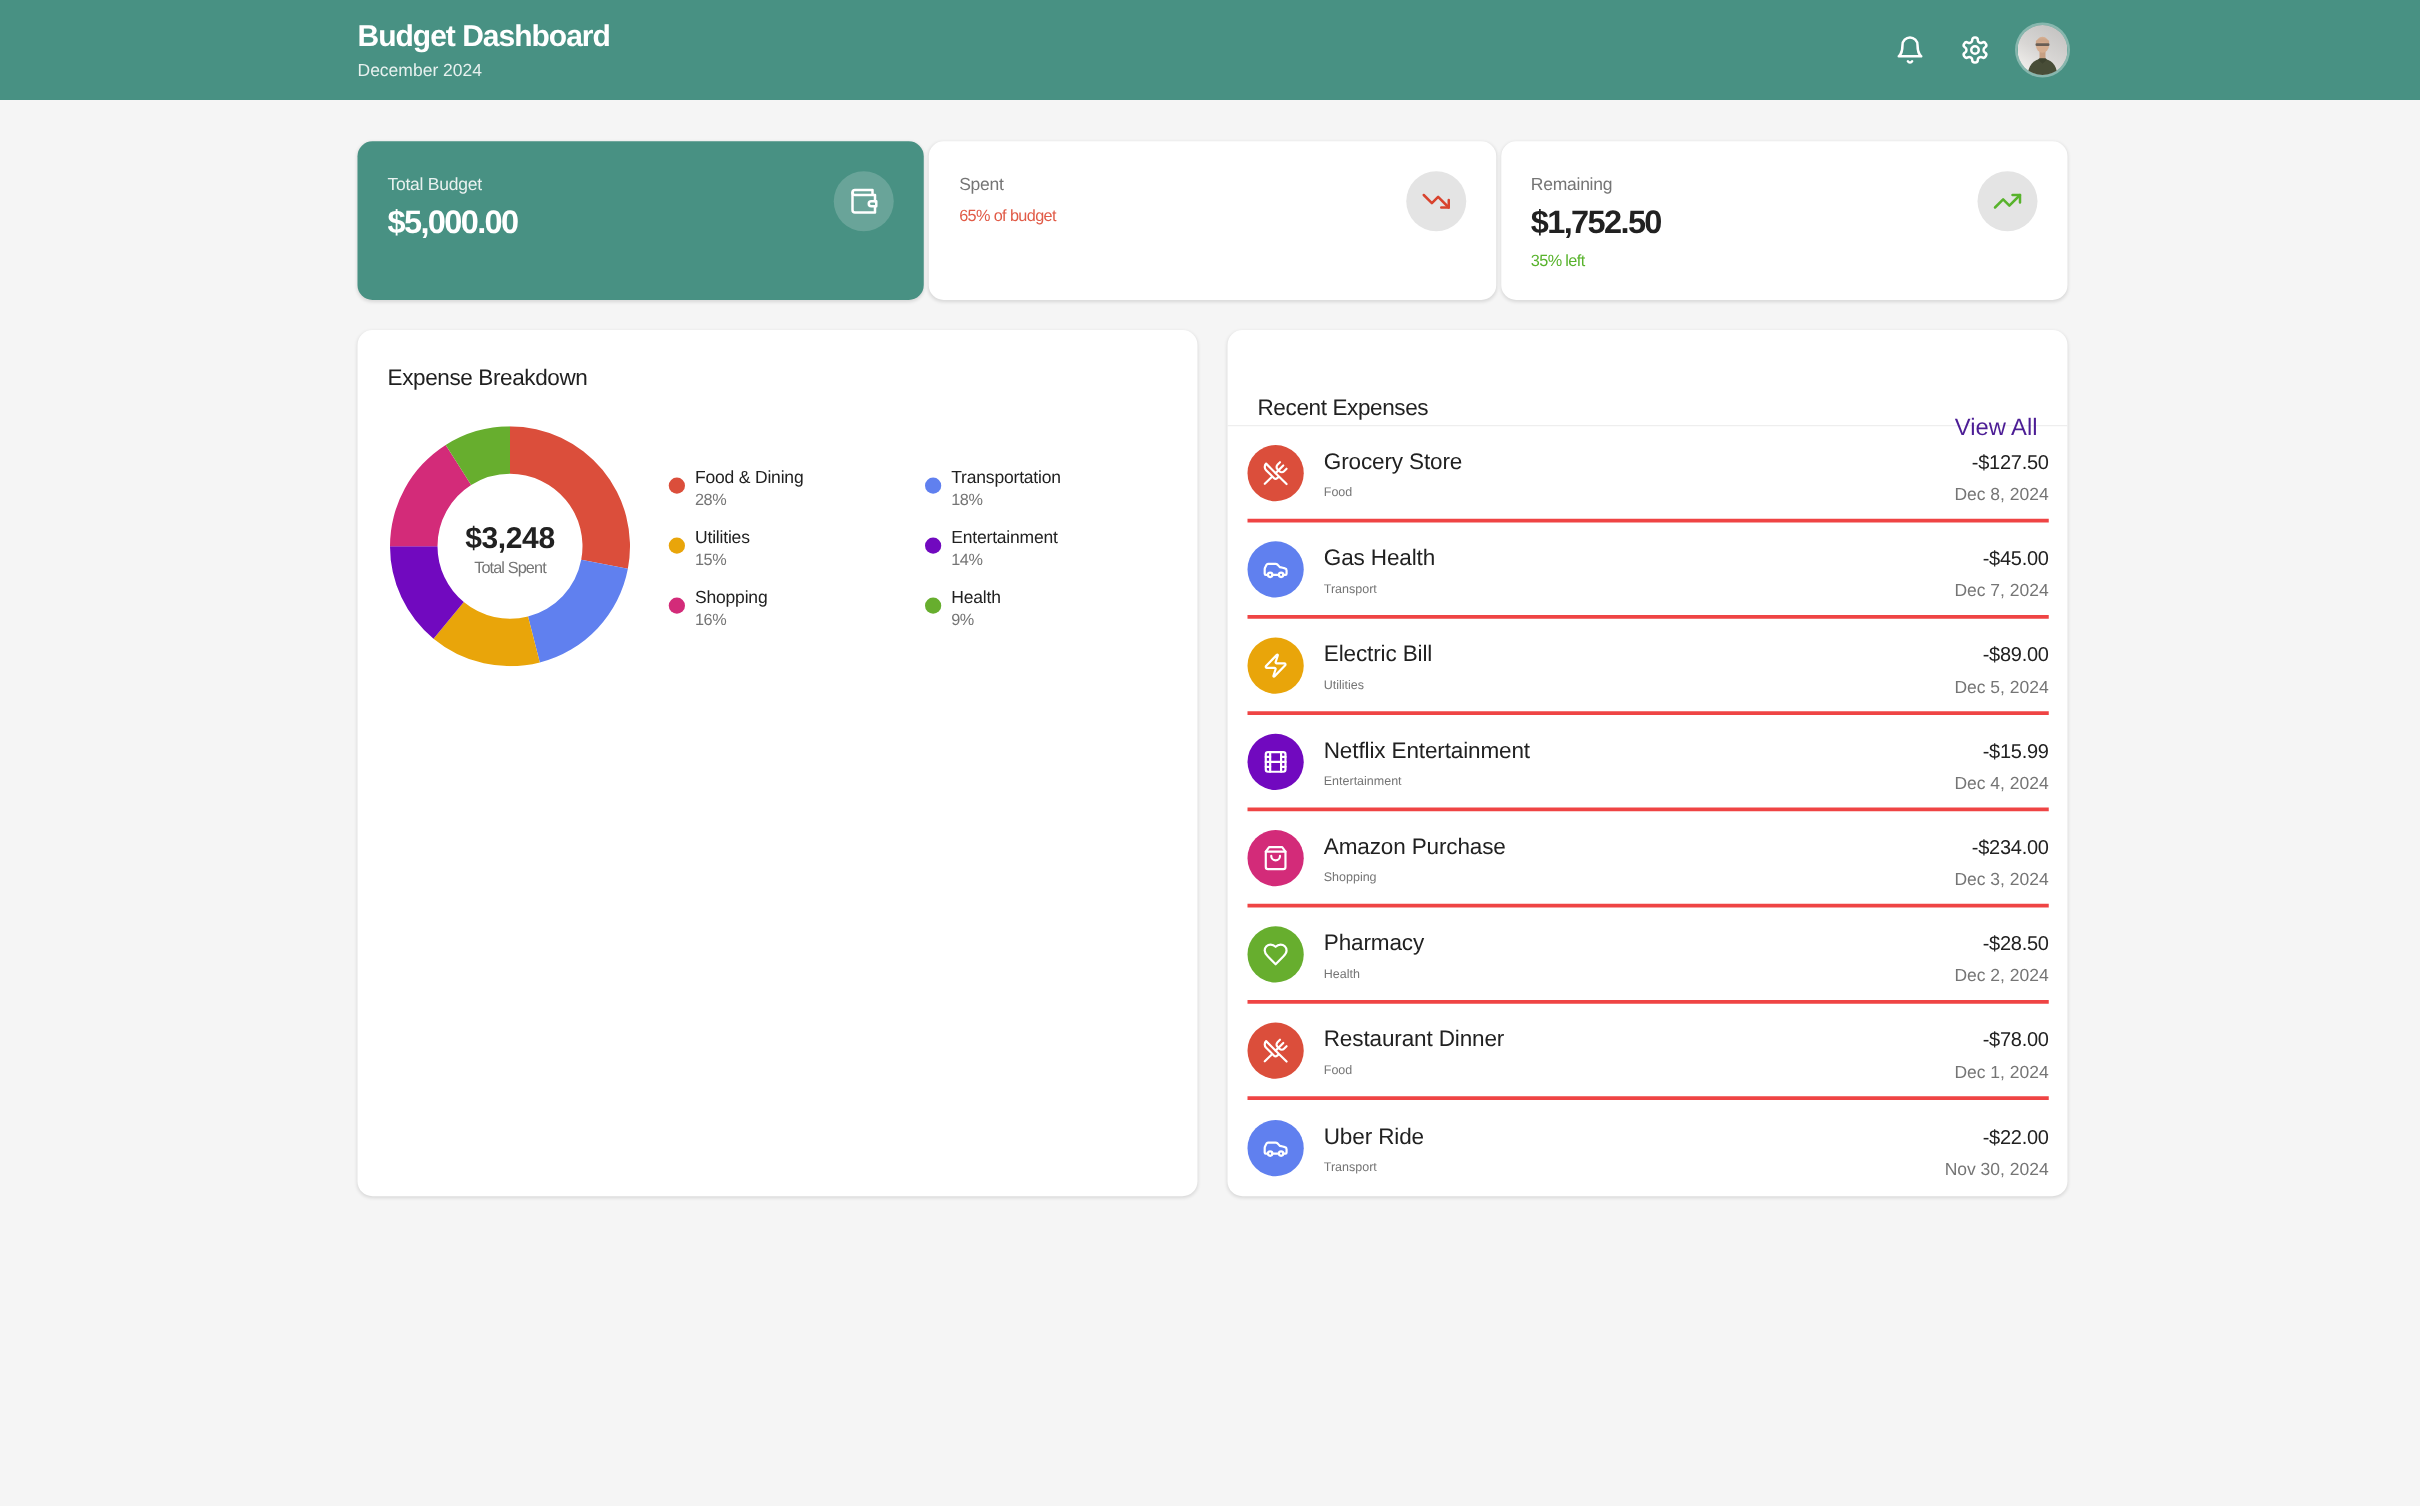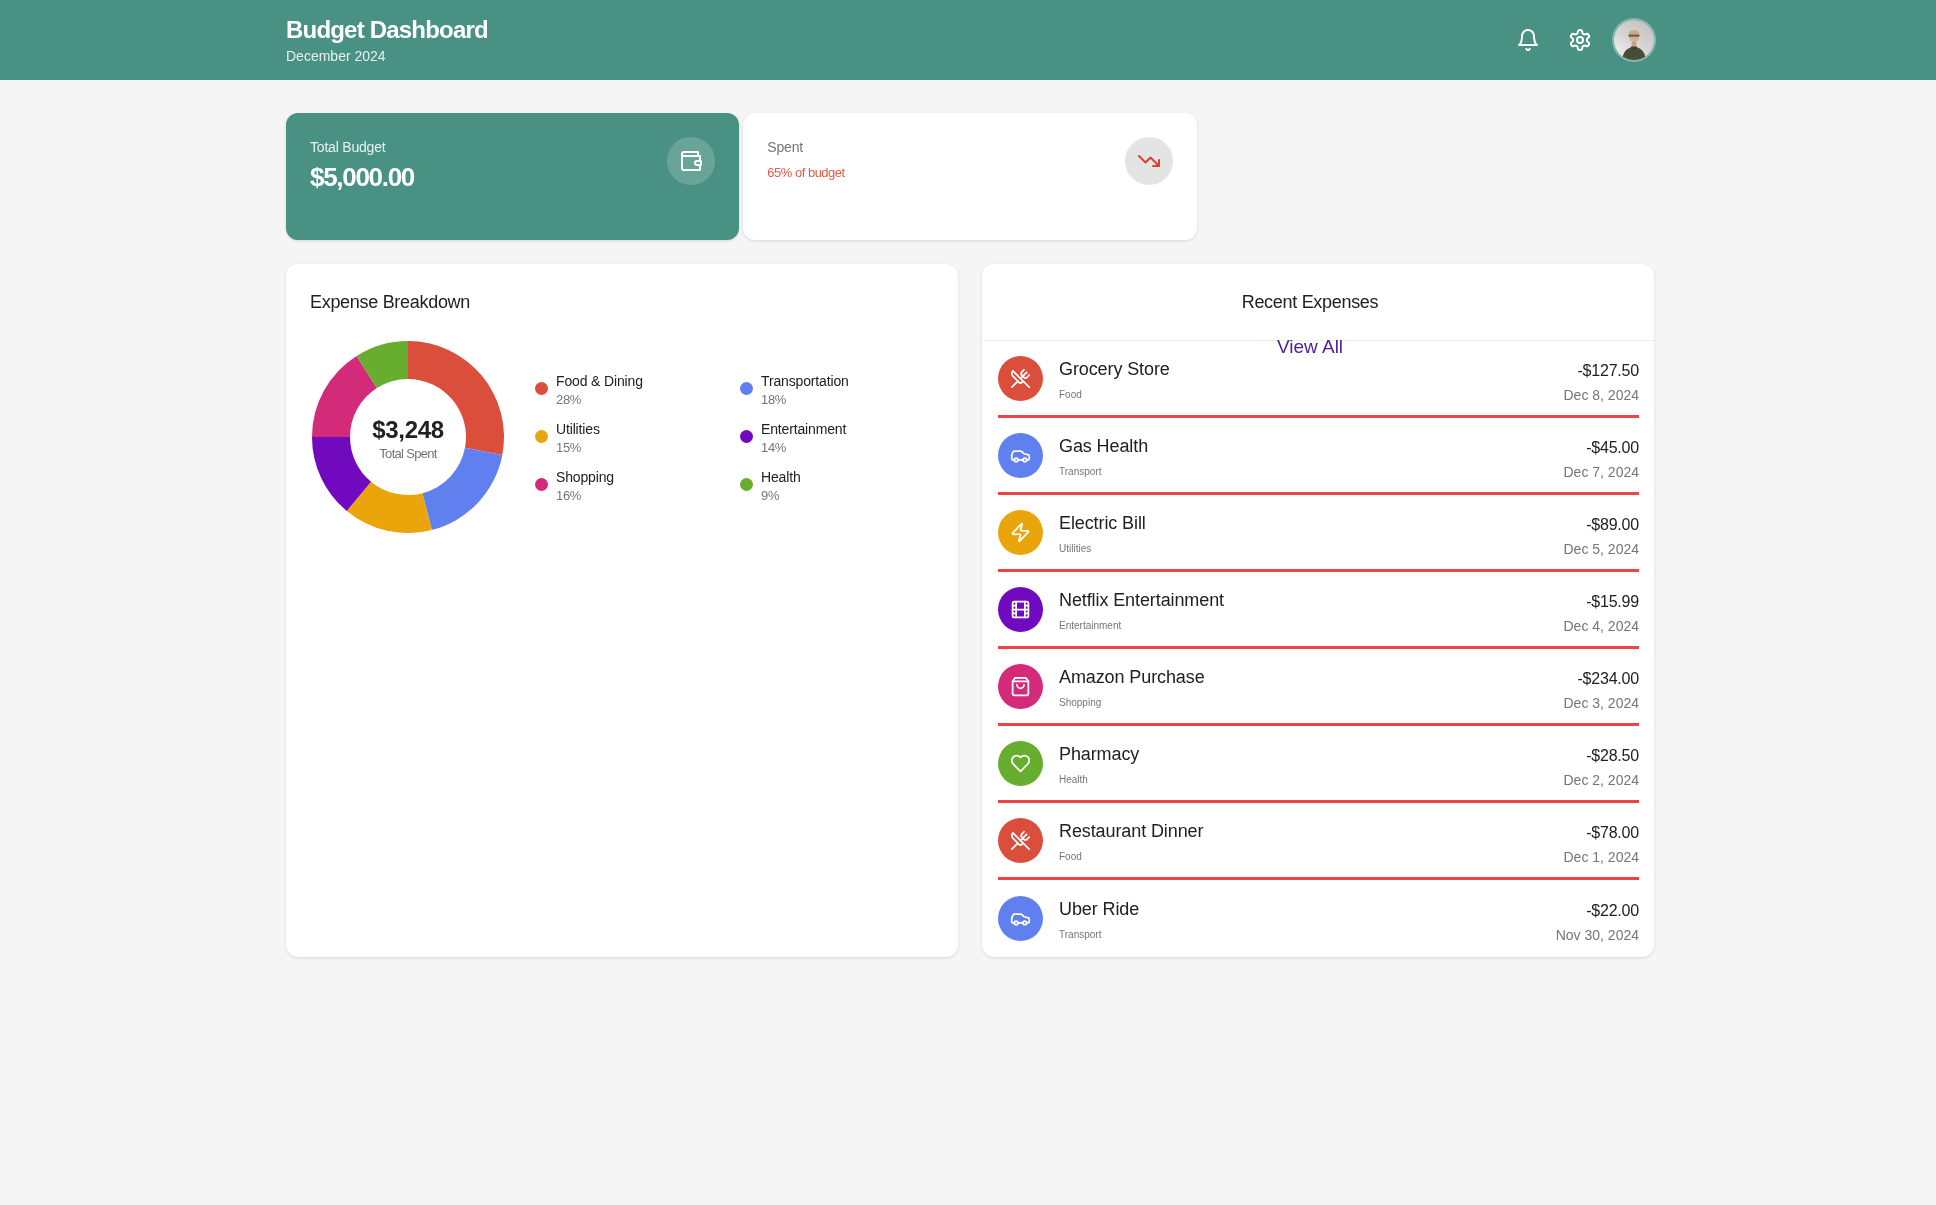--- a/index.html
+++ b/index.html
@@ -33,21 +33,21 @@
 .chartrow { display:flex; margin-top:25px; }
 .donut { width:192px; height:192px; margin-left:2px; flex:none; }
 .legend { display:flex; margin-left:31px; margin-top:31px; }
 .lcol { width:205px; }
 .litem { display:flex; margin-bottom:12px; height:36px; }
 .ldot { width:13px; height:13px; border-radius:50%; margin-top:10px; flex:none; }
 .ltext { margin-left:8px; }
 .lname { font-size:14px; color:#212121; line-height:18px; letter-spacing:-0.15px; }
 .lpct { font-size:13px; color:#757575; line-height:18px; letter-spacing:-0.35px; position:relative; top:1px; }
 .panel-right { }
-.rhead { display:flex; align-items:center; justify-content:space-between; padding:24px 40px 0 24px; height:77px; border-bottom:1px solid #eeeeee;flex-direction:column; }
+.rhead { display:flex; align-items:flex-end; justify-content:space-between; padding:24px 24px 0 24px; height:77px; border-bottom:1px solid #eeeeee; }
 .viewall { font-size:19px; color:#4c1d95; line-height:28px; position:relative; top:17px; }
 .exlist { padding:0 15px 0 16px; }
 .exrow { height:77px; display:flex; align-items:center; border-bottom:3px solid #ef4444; }
 .exrow:last-child { border-bottom:none; }
 .exicon { width:45px; height:45px; border-radius:50%; flex:none; display:flex; align-items:center; justify-content:center; }
 .exmain { margin-left:16px; position:relative; top:2px; }
 .extitle { font-size:18px; color:#212121; line-height:22px; letter-spacing:-0.1px; }
 .excat { font-size:10px; color:#757575; line-height:17px; margin-top:6px; }
 .exright { margin-left:auto; text-align:right; position:relative; top:4px; }
 .examt { font-size:16px; color:#212121; line-height:20px; letter-spacing:-0.2px; }
@@ -113,20 +113,31 @@
     <div class="card scard">
       <div class="label">Spent</div>
       <div class="subtext red">65% of budget</div>
       <div class="circ gray">
           <svg width="24" height="24" viewBox="0 0 24 24" fill="none" stroke="#d8432e" stroke-width="2" stroke-linecap="round" stroke-linejoin="round">
             <polyline points="22 17 13.5 8.5 8.5 13.5 2 7"></polyline>
             <polyline points="16 17 22 17 22 11"></polyline>
           </svg>
         </div>
     </div>
+    <div class="card scard">
+      <div class="label">Remaining</div>
+      <div class="num">$1,752.50</div>
+      <div class="subtext grn">35% left</div>
+      <div class="circ gray">
+          <svg width="24" height="24" viewBox="0 0 24 24" fill="none" stroke="#58b32c" stroke-width="2" stroke-linecap="round" stroke-linejoin="round">
+            <polyline points="22 7 13.5 15.5 8.5 10.5 2 17"></polyline>
+            <polyline points="16 7 22 7 22 13"></polyline>
+          </svg>
+        </div>
+    </div>
   </div>
   <div class="panels">
     <div class="panel panel-left">
       <h2>Expense Breakdown</h2>
       <div class="chartrow">
         <svg class="donut" viewBox="0 0 192 192">
           <path d="M96.00 0.00A96 96 0 0 1 190.30 113.99L152.97 106.87A58 58 0 0 0 96.00 38.00Z" fill="#db4e3b"></path>
           <path d="M190.30 113.99A96 96 0 0 1 119.87 188.98L110.42 152.18A58 58 0 0 0 152.97 106.87Z" fill="#6080ef"></path>
           <path d="M119.87 188.98A96 96 0 0 1 34.81 169.97L59.03 140.69A58 58 0 0 0 110.42 152.18Z" fill="#e9a50a"></path>
           <path d="M34.81 169.97A96 96 0 0 1 0.00 96.00L38.00 96.00A58 58 0 0 0 59.03 140.69Z" fill="#7109bf"></path>

